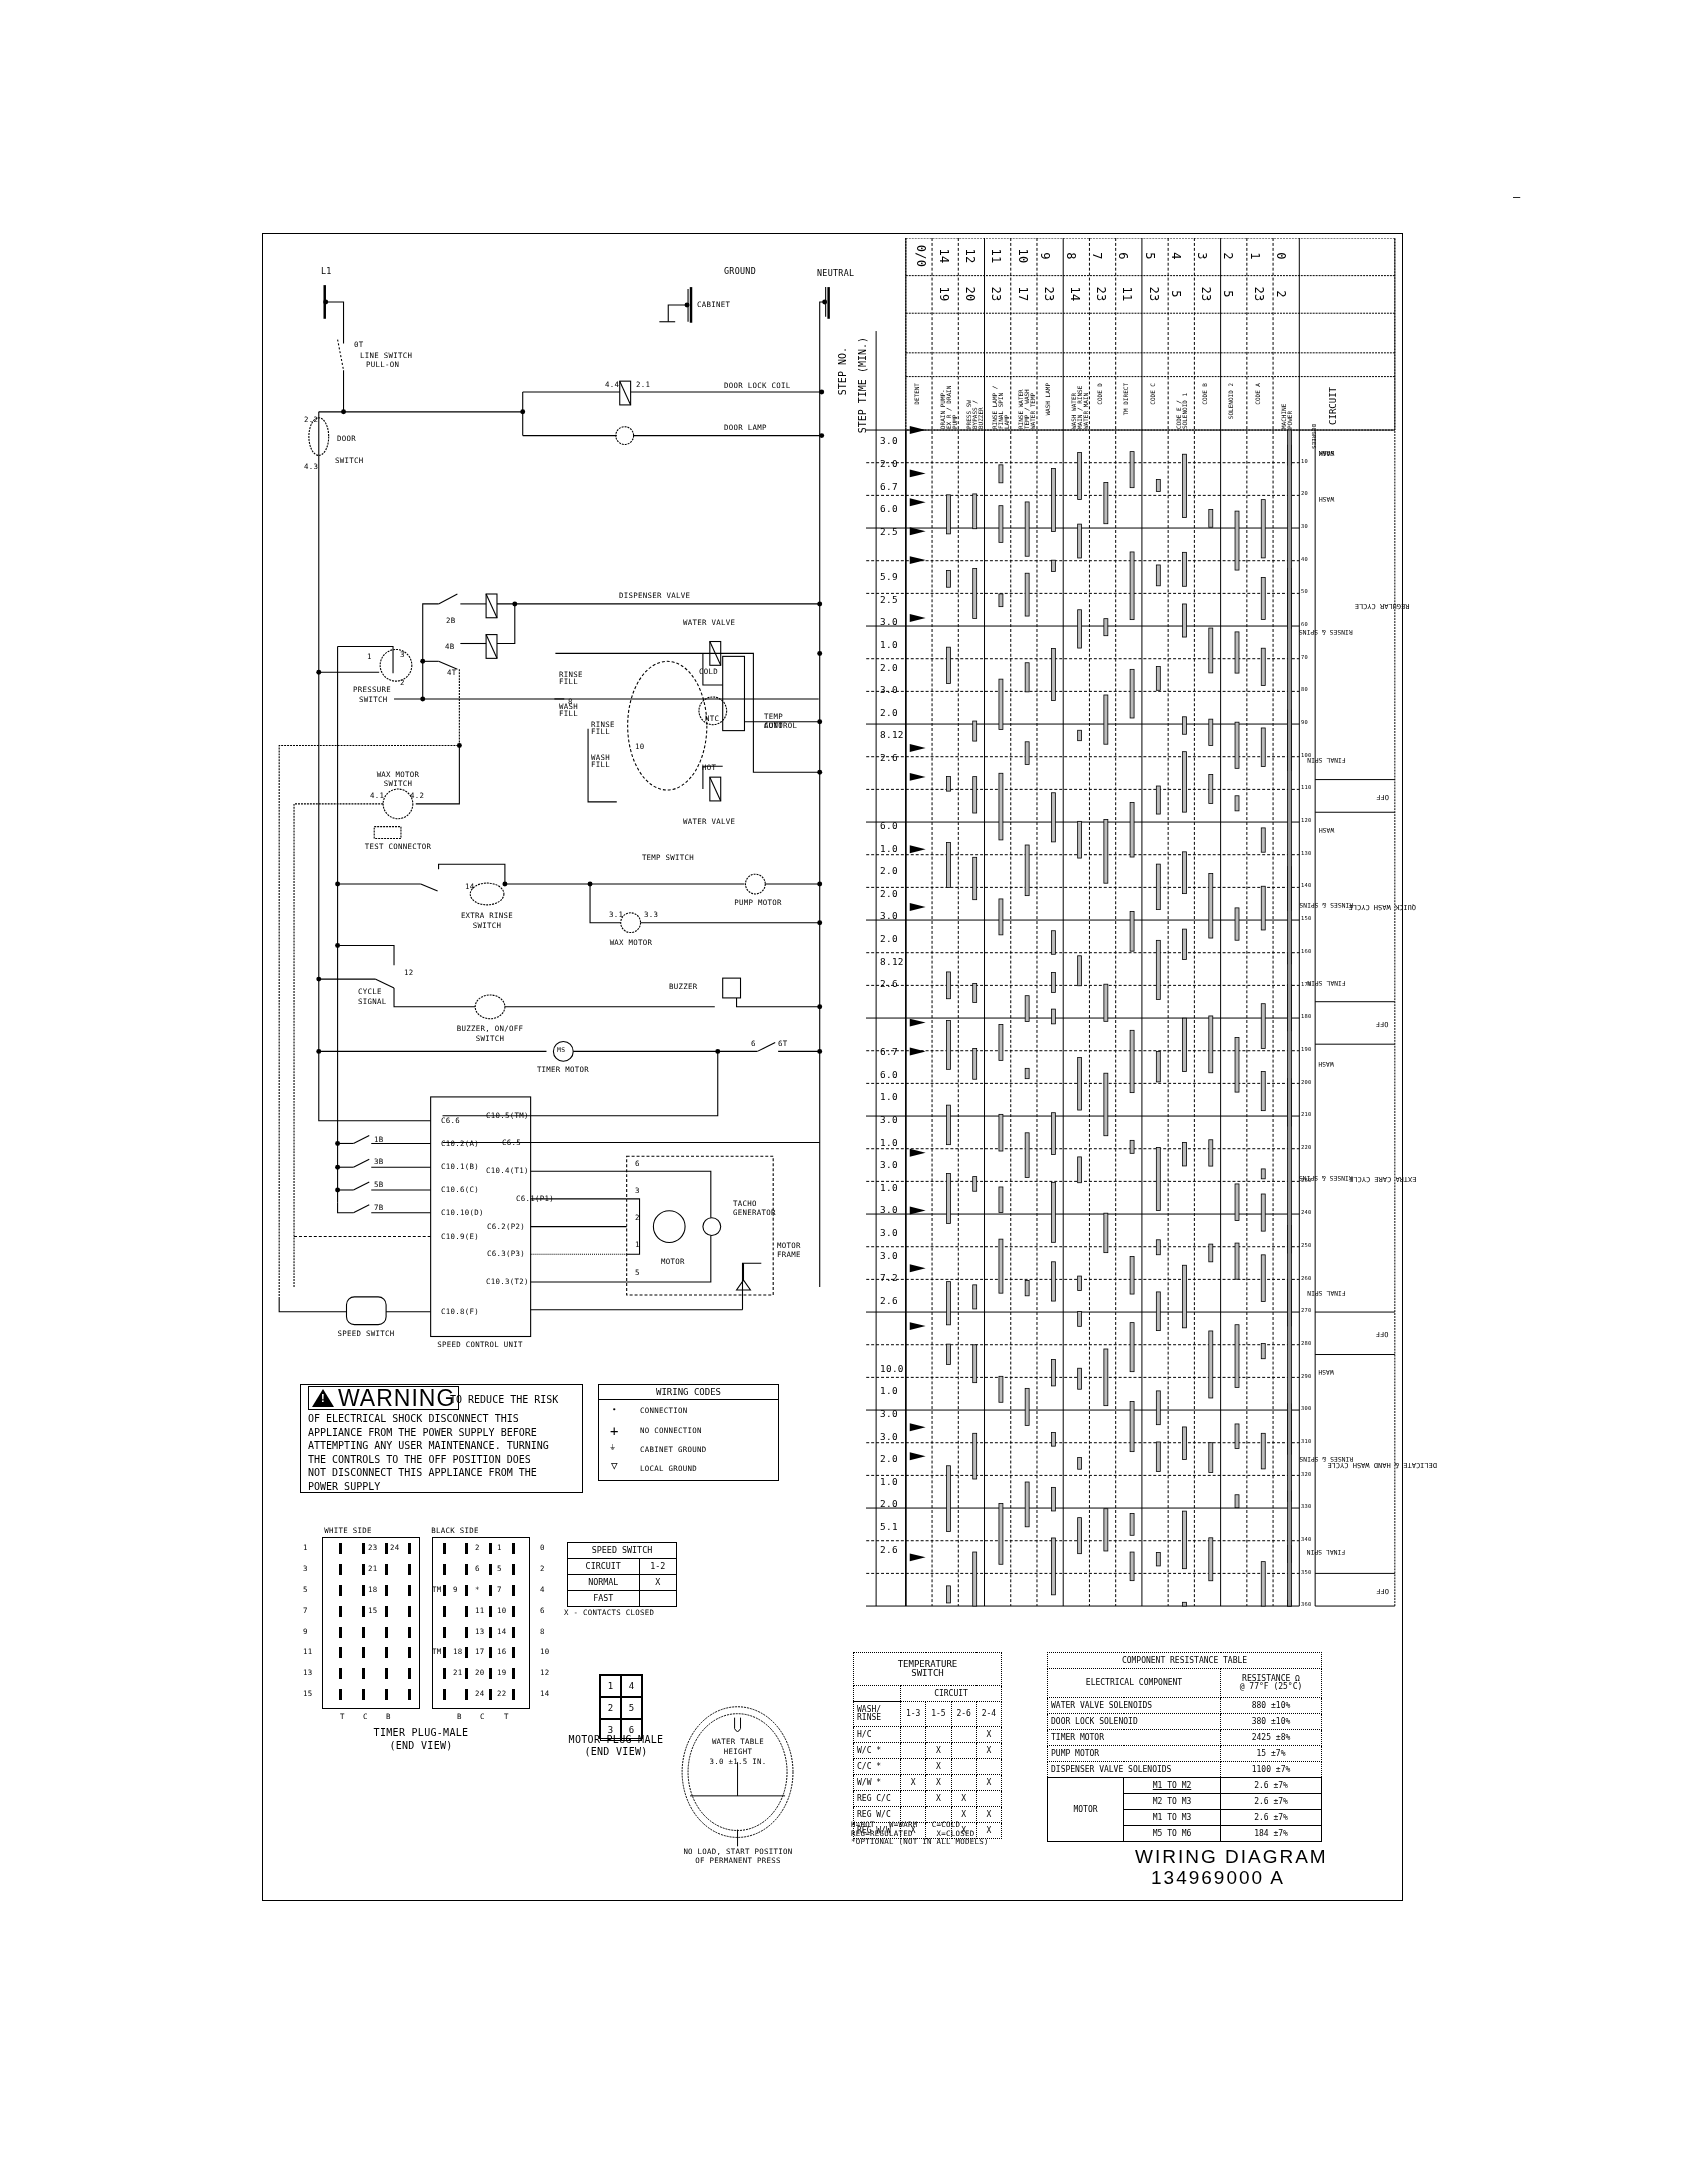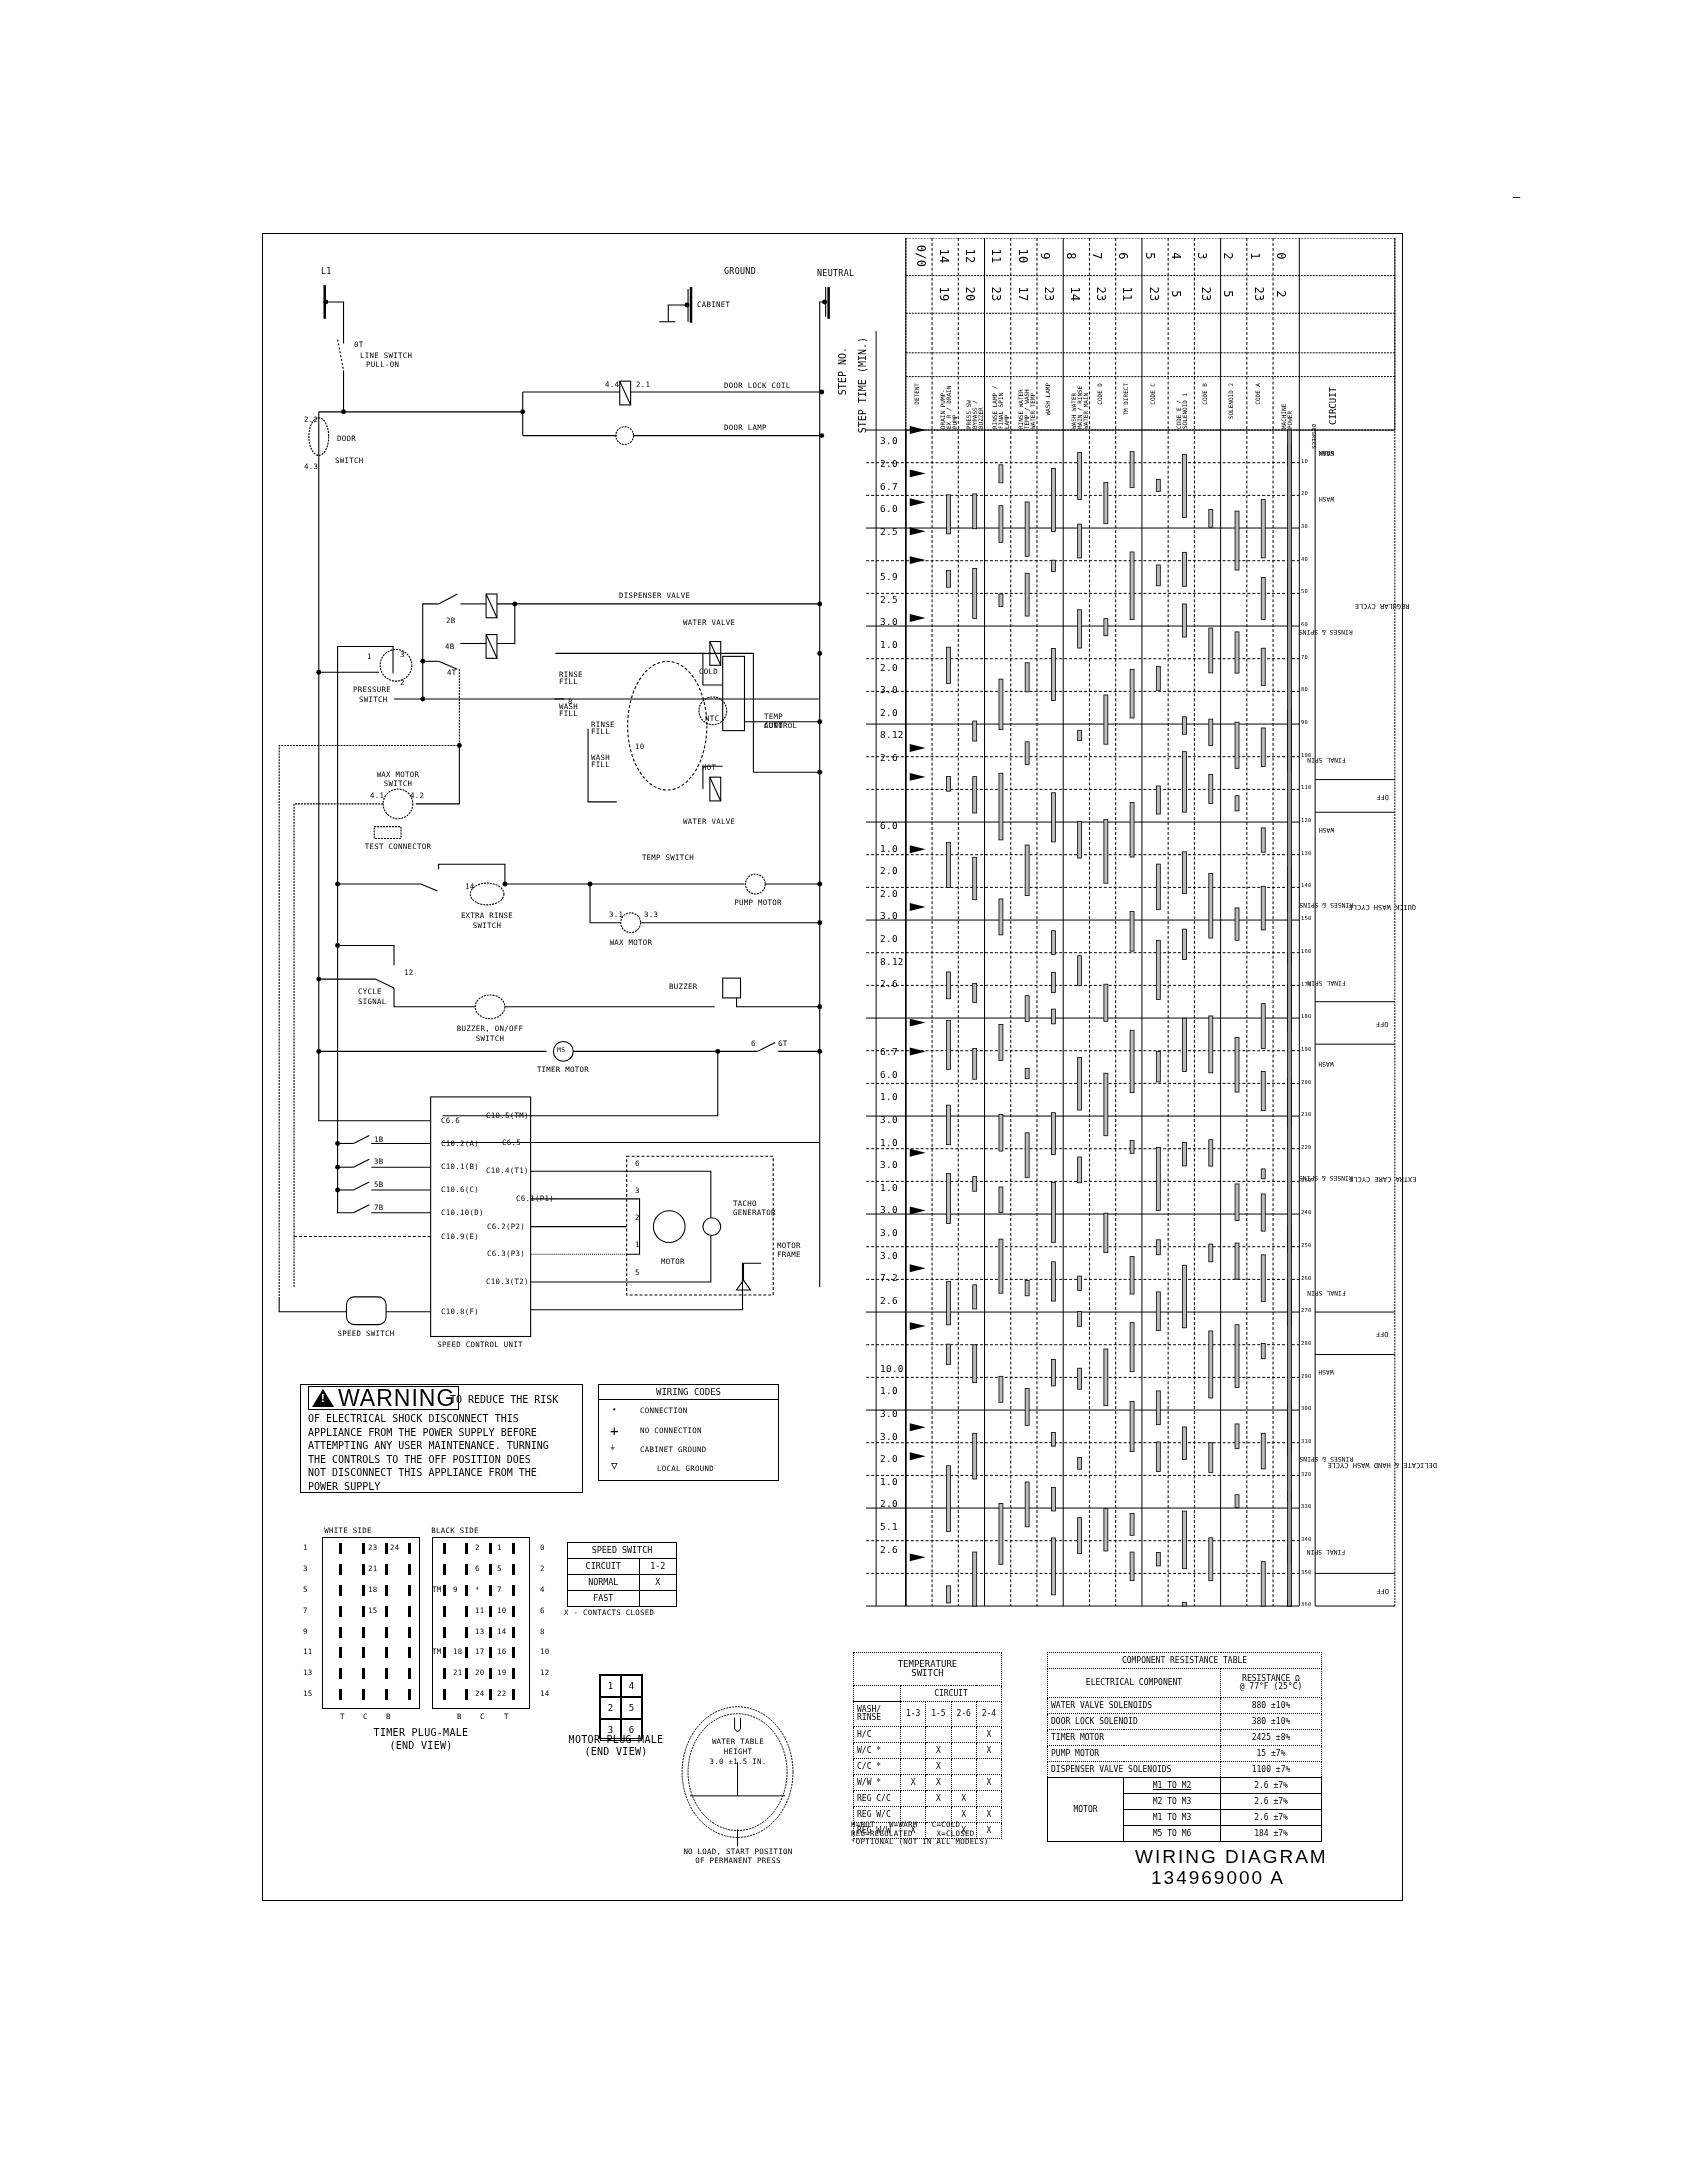--- a/index.html
+++ b/index.html
@@ -315,21 +315,21 @@
 
 <div class="box" style="left:598px;top:1384px;width:181px;height:97px;">
   <div style="position:absolute;left:0;right:0;top:0;height:14px;border-bottom:1px solid #000;text-align:center;font-size:9px;line-height:14px;">WIRING CODES</div>
   <div class="lbl sm" style="left:13px;top:21px;">•</div>
   <div class="lbl sm" style="left:41px;top:22px;">CONNECTION</div>
   <div class="lbl" style="left:11px;top:39px;font-size:14px;">+</div>
   <div class="lbl sm" style="left:41px;top:42px;">NO CONNECTION</div>
   <div class="lbl sm" style="left:11px;top:59px;">⏚</div>
   <div class="lbl sm" style="left:41px;top:61px;">CABINET GROUND</div>
   <div class="lbl" style="left:12px;top:75px;font-size:11px;">▽</div>
-  <div class="lbl sm" style="left:41px;top:80px;margin-left:17px;">LOCAL GROUND</div>
+  <div class="lbl sm" style="left:41px;top:80px;">LOCAL GROUND</div>
 </div>
 
 <div class="lbl sm c" style="left:348px;top:1527px;">WHITE SIDE</div>
 <div class="lbl sm c" style="left:455px;top:1527px;">BLACK SIDE</div>
 <div class="plug" style="left:322px;top:1537px;width:98px;height:172px;"></div>
 <div class="plug" style="left:432px;top:1537px;width:98px;height:172px;"></div>
 <div id="plug-rows">
     <div class="lbl sm" style="left:303px;top:1544px;">1</div>
     <div class="lbl sm" style="left:540px;top:1544px;">0</div>
     <div class="abs" style="left:339px;top:1543px;width:3px;height:11px;background:#000;"></div>

